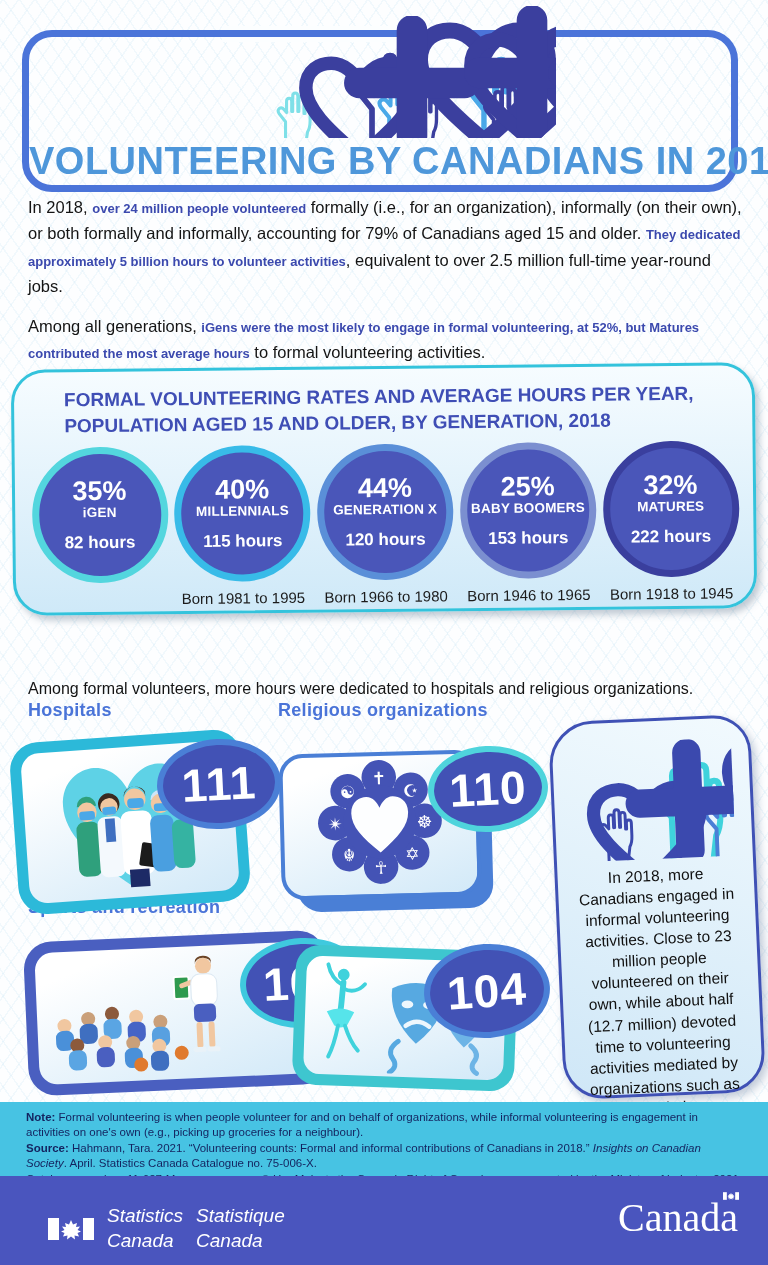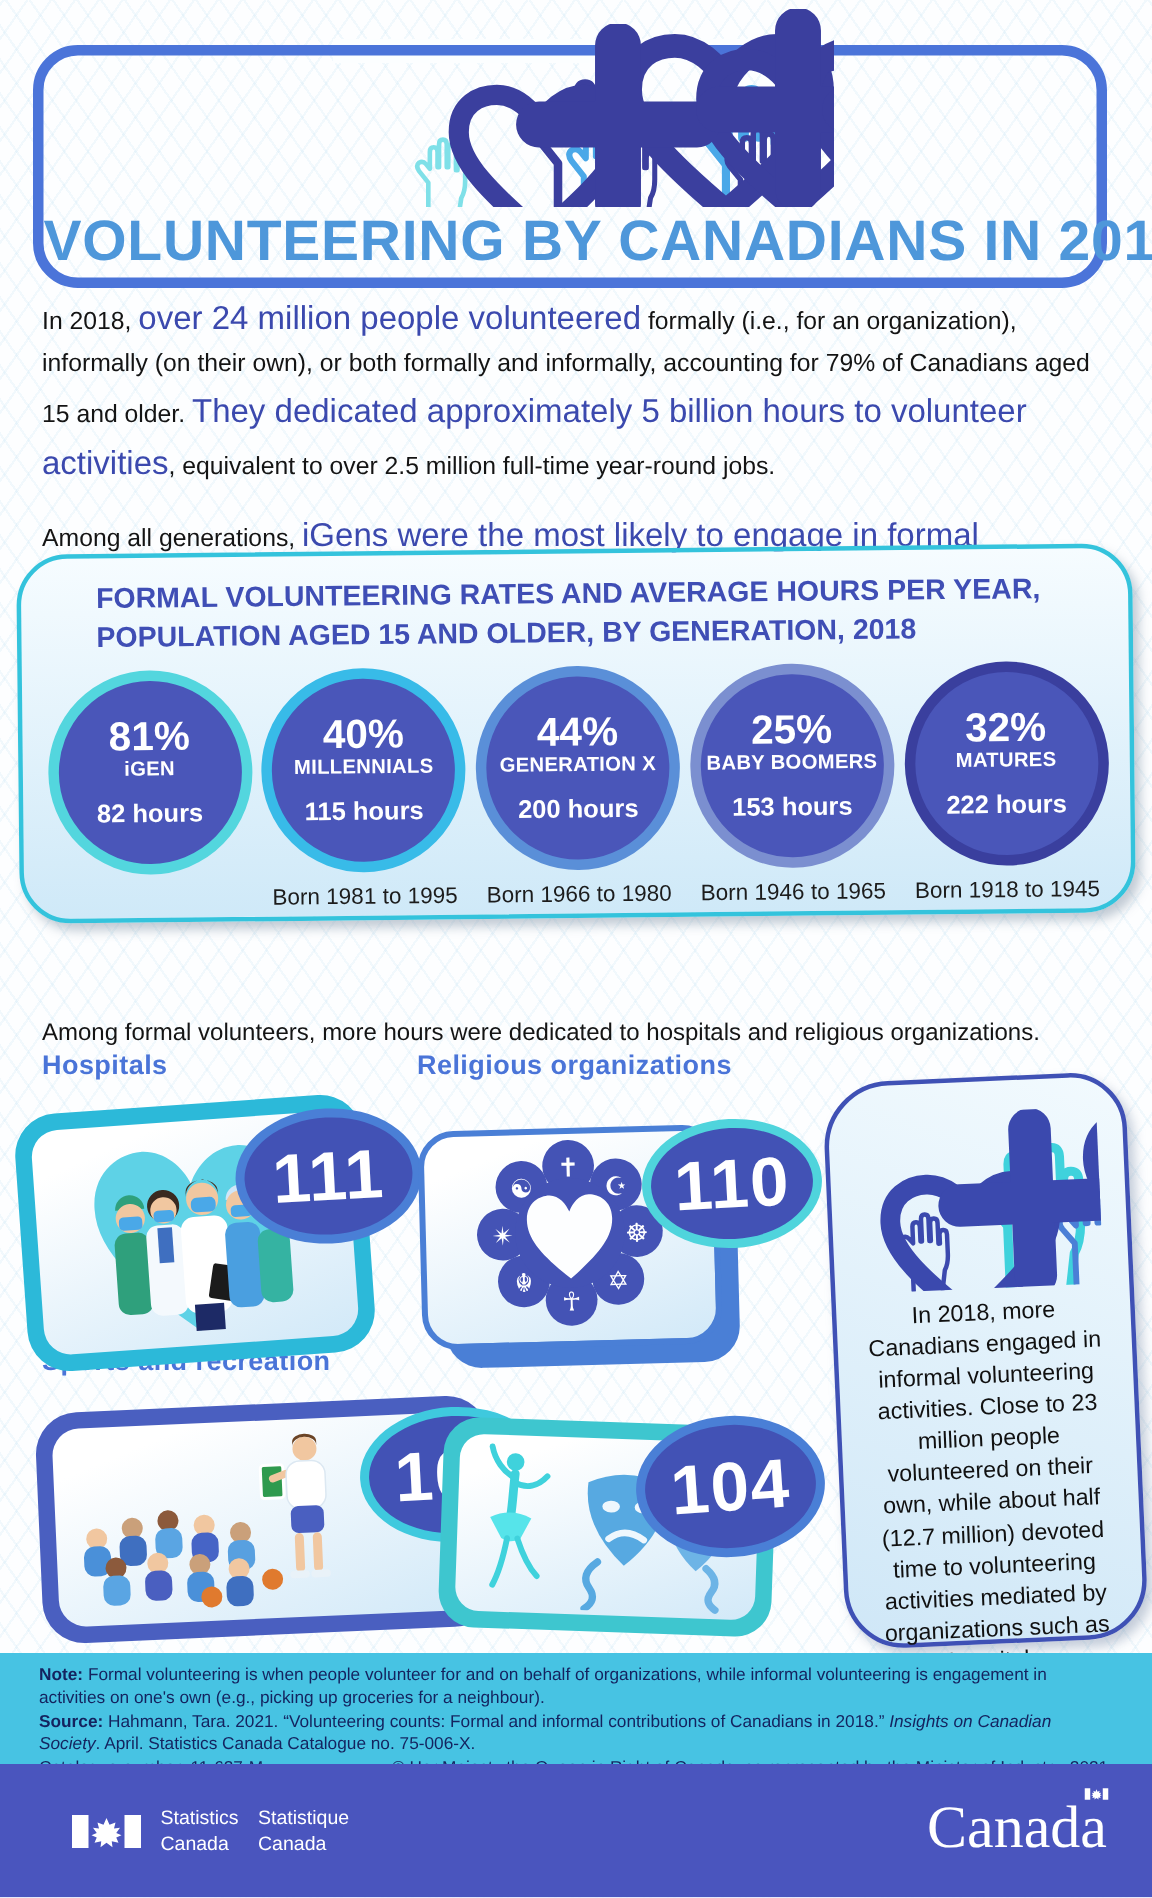--- a/index.html
+++ b/index.html
@@ -11,21 +11,21 @@
   .abs{position:absolute;}
   
   .header-frame{left:22px;top:30px;width:702px;height:148px;border:7px solid #4b74d9;border-radius:30px;}
   .hands-mask{left:222px;top:26px;width:328px;height:16px;background:#fcfeff;}
   .top-hands{left:212px;top:4px;width:344px;height:134px;}
   .main-title{left:0;right:0;bottom:2px;text-align:center;font-size:38px;font-weight:bold;
     color:#4e97da;letter-spacing:.5px;white-space:nowrap;}
   
   .intro{left:28px;top:194px;width:714px;font-size:16.5px;line-height:1.6;color:#141414;}
   .intro p{margin:0 0 13px 0;}
-  .b{font-weight:normal;color:#3b49ae;font-size:22px;}
+  .b{font-weight:bold;color:#3b49ae;font-size:13px;}
   
   .gen-panel{left:12px;top:366px;width:744px;height:246px;box-sizing:border-box;
     background:linear-gradient(180deg,#f6fcff 0%,#cfe9f8 100%);
     border:3px solid #34c3dc;border-radius:34px;transform:rotate(-.6deg);
     box-shadow:4px 5px 7px rgba(120,140,160,.45);}
   .gen-heading{margin:15px 34px 0 50px;font-size:19px;font-weight:bold;color:#3f4eb5;line-height:1.35;}
   .gen-row{display:flex;justify-content:space-between;padding:9px 12px 0 14px;}
   .gen-item{width:141px;text-align:center;}
   .gen-circle{width:122px;height:122px;border-radius:50%;background:#4a56b9;border:7px solid #888;
     color:#fff;display:flex;flex-direction:column;align-items:center;justify-content:center;margin:0 auto;}
@@ -65,21 +65,21 @@
   .side-text{padding:6px 15px 0;font-size:15.5px;line-height:1.36;text-align:center;color:#111;}
   
   .note-band{left:0;top:1102px;width:768px;height:74px;background:#47c3e3;color:#14235f;
     box-sizing:border-box;padding:8px 26px 0;font-size:11.5px;line-height:1.3;}
   .note-band p{margin:0 0 1px 0;}
   .note-row{display:flex;justify-content:space-between;margin-top:1px;}
   .nb{font-weight:bold;} .ni{font-style:italic;}
   
   .footer{left:0;top:1176px;width:768px;height:89px;background:#4a55be;color:#fff;}
   .fip{position:absolute;left:48px;top:28px;display:flex;align-items:center;gap:13px;}
-  .fip-text{font-size:13px;line-height:1.3;}
+  .fip-text{font-size:19px;line-height:1.3;font-style:italic;}
   .footer-url{position:absolute;left:0;right:0;top:34px;text-align:center;font-size:17px;color:#fff;text-decoration:none;}
   .wordmark{position:absolute;right:30px;top:18px;font-family:"Liberation Serif",serif;font-size:40px;color:#fff;}
   .wm-flag{position:absolute;top:-2px;right:-1px;}
 </style>
 </head>
 <body>
 
 <svg width="0" height="0" style="position:absolute" aria-hidden="true">
   <defs>
     <symbol id="hand" viewBox="0 0 70 110">
@@ -122,38 +122,38 @@
   <div class="abs intro">
     <p><span>In 2018, </span><span class="b">over 24 million people volunteered</span><span> formally (i.e., for an organization), informally (on their own), or both formally and informally, accounting for 79% of Canadians aged 15 and older. </span><span class="b">They dedicated approximately 5 billion hours to volunteer activities</span><span>, equivalent to over 2.5 million full-time year-round jobs.</span></p>
     <p><span>Among all generations, </span><span class="b">iGens were the most likely to engage in formal volunteering, at 52%, but Matures contributed the most average hours</span><span> to formal volunteering activities.</span></p>
   </div>
 
   <div class="abs gen-panel">
     <div class="gen-heading">FORMAL VOLUNTEERING RATES AND AVERAGE HOURS PER YEAR, POPULATION AGED 15 AND OLDER, BY GENERATION, 2018</div>
     <div class="gen-row">
       <div class="gen-item">
         <div class="gen-circle" style="border-color: rgb(83, 214, 222);">
-          <div class="gen-pct">81%</div>
+          <div class="gen-pct">35%</div>
           <div class="gen-name">iGEN</div>
           <div class="gen-hours">82 hours</div>
         </div>
       </div>
       <div class="gen-item">
         <div class="gen-circle" style="border-color: rgb(56, 187, 232);">
           <div class="gen-pct">40%</div>
           <div class="gen-name">MILLENNIALS</div>
           <div class="gen-hours">115 hours</div>
         </div>
         <div class="gen-born">Born 1981 to 1995</div>
       </div>
       <div class="gen-item">
         <div class="gen-circle" style="border-color: rgb(90, 143, 216);">
           <div class="gen-pct">44%</div>
           <div class="gen-name">GENERATION X</div>
-          <div class="gen-hours">200 hours</div>
+          <div class="gen-hours">120 hours</div>
         </div>
         <div class="gen-born">Born 1966 to 1980</div>
       </div>
       <div class="gen-item">
         <div class="gen-circle" style="border-color: rgb(123, 143, 208);">
           <div class="gen-pct">25%</div>
           <div class="gen-name">BABY BOOMERS</div>
           <div class="gen-hours">153 hours</div>
         </div>
         <div class="gen-born">Born 1946 to 1965</div>

